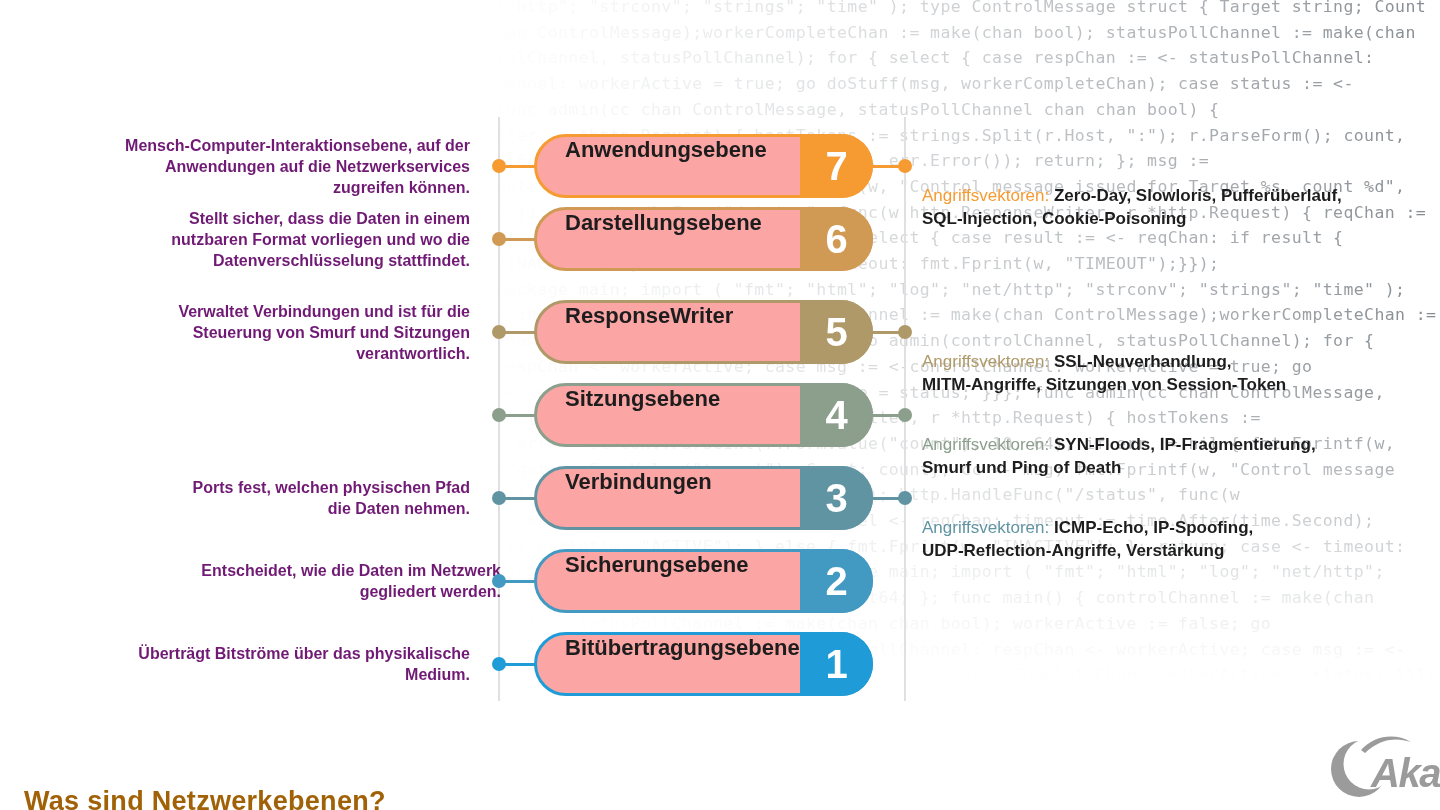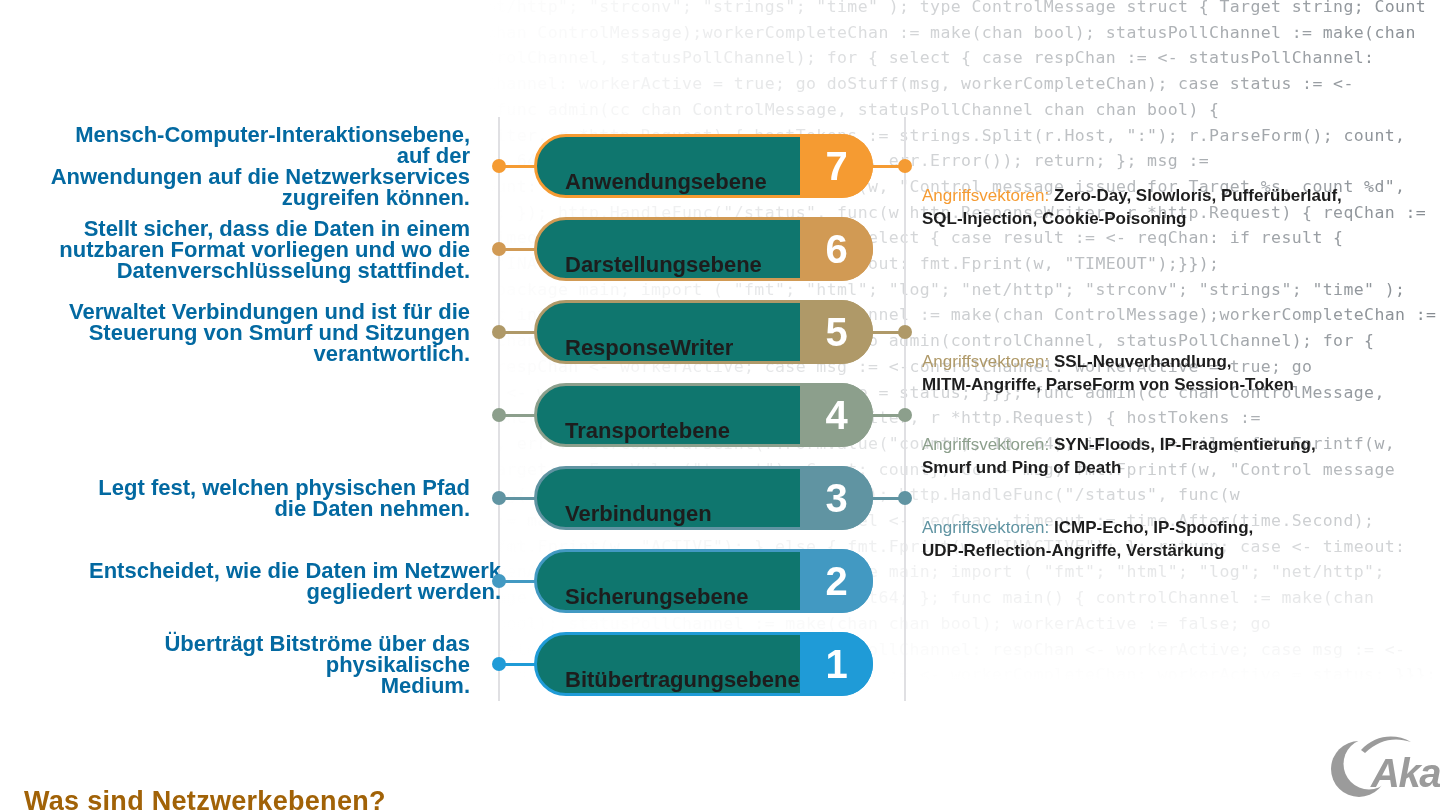--- a/index.html
+++ b/index.html
@@ -33,30 +33,30 @@
   }
   
   #diagram{position:absolute;top:0;left:0;width:1440px;height:810px;z-index:3;}
   .vline{position:absolute;top:117px;height:584px;width:2px;background:#e0e0e3;}
   .vline.left{left:498px;}
   .vline.right{left:904px;}
   .row{position:absolute;left:0;width:1440px;height:64px;}
   .desc{
     position:absolute;right:970px;top:50%;transform:translateY(-50%);
     width:430px;text-align:right;white-space:pre-line;
-    font-size:22px;line-height:21px;font-weight:700;color:#0369a1;
+    font-size:16px;line-height:21px;font-weight:700;color:#701a75;
   }
   .conn-l-line{position:absolute;left:499px;top:50%;margin-top:-1.5px;width:39px;height:3px;background:var(--c);}
   .conn-l-dot{position:absolute;left:492px;top:50%;margin-top:-7px;width:14px;height:14px;border-radius:50%;background:var(--c);}
   .conn-r-line{position:absolute;left:869px;top:50%;margin-top:-1.5px;width:36px;height:3px;background:var(--c);}
   .conn-r-dot{position:absolute;left:898px;top:50%;margin-top:-7px;width:14px;height:14px;border-radius:50%;background:var(--c);}
   .pill{
     position:absolute;left:534px;top:0;width:339px;height:64px;box-sizing:border-box;
-    background:#0f766e;border:3px solid var(--c);border-radius:33px;
-    display:flex;align-items:flex-end;
+    background:#fca5a5;border:3px solid var(--c);border-radius:33px;
+    display:flex;align-items:flex-start;
   }
   .pill-label{padding-left:28px;font-size:22px;font-weight:700;color:#1d1d1d;}
   .pill-cap{
     position:absolute;top:-3px;right:-3px;width:73px;height:64px;
     background:var(--c);border-radius:0 33px 33px 0;
     display:flex;align-items:center;justify-content:center;
   }
   .pill-num{font-size:40px;font-weight:700;color:#ffffff;}
   .attack{
     position:absolute;left:922px;top:50%;transform:translateY(-50%);
@@ -93,21 +93,21 @@
       <span class="pill-cap">
           <span class="pill-num">7</span>
         </span>
     </div>
     <div class="conn-r-line"></div>
     <div class="conn-r-dot"></div>
     <div class="attack"><span class="attack-label">Angriffsvektoren:</span><span class="attack-rest"> Zero-Day, Slowloris, Pufferüberlauf,
 SQL-Injection, Cookie-Poisoning</span></div>
   </div>
 
-  <div class="row" style="top: 217px; --c: #D19A54;">
+  <div class="row" style="top: 207px; --c: #D19A54;">
     <div class="desc">Stellt sicher, dass die Daten in einem
 nutzbaren Format vorliegen und wo die
 Datenverschlüsselung stattfindet.</div>
     <div class="conn-l-dot"></div>
     <div class="conn-l-line"></div>
     <div class="pill">
       <span class="pill-label">Darstellungsebene</span>
       <span class="pill-cap">
           <span class="pill-num">6</span>
         </span>
@@ -122,40 +122,40 @@
     <div class="conn-l-line"></div>
     <div class="pill">
       <span class="pill-label">ResponseWriter</span>
       <span class="pill-cap">
           <span class="pill-num">5</span>
         </span>
     </div>
     <div class="conn-r-line"></div>
     <div class="conn-r-dot"></div>
     <div class="attack"><span class="attack-label">Angriffsvektoren:</span><span class="attack-rest"> SSL-Neuverhandlung,
-MITM-Angriffe, ParseForm von Session-Token</span></div>
+MITM-Angriffe, Sitzungen von Session-Token</span></div>
   </div>
 
   <div class="row" style="top: 383px; --c: #8C9F8C;">
     <div class="conn-l-dot"></div>
     <div class="conn-l-line"></div>
     <div class="pill">
-      <span class="pill-label">Transportebene</span>
+      <span class="pill-label">Sitzungsebene</span>
       <span class="pill-cap">
           <span class="pill-num">4</span>
         </span>
     </div>
     <div class="conn-r-line"></div>
     <div class="conn-r-dot"></div>
     <div class="attack"><span class="attack-label">Angriffsvektoren:</span><span class="attack-rest"> SYN-Floods, IP-Fragmentierung,
 Smurf und Ping of Death</span></div>
   </div>
 
   <div class="row" style="top: 466px; --c: #6094A2;">
-    <div class="desc">Legt fest, welchen physischen Pfad
+    <div class="desc">Ports fest, welchen physischen Pfad
 die Daten nehmen.</div>
     <div class="conn-l-dot"></div>
     <div class="conn-l-line"></div>
     <div class="pill">
       <span class="pill-label">Verbindungen</span>
       <span class="pill-cap">
           <span class="pill-num">3</span>
         </span>
     </div>
     <div class="conn-r-line"></div>

